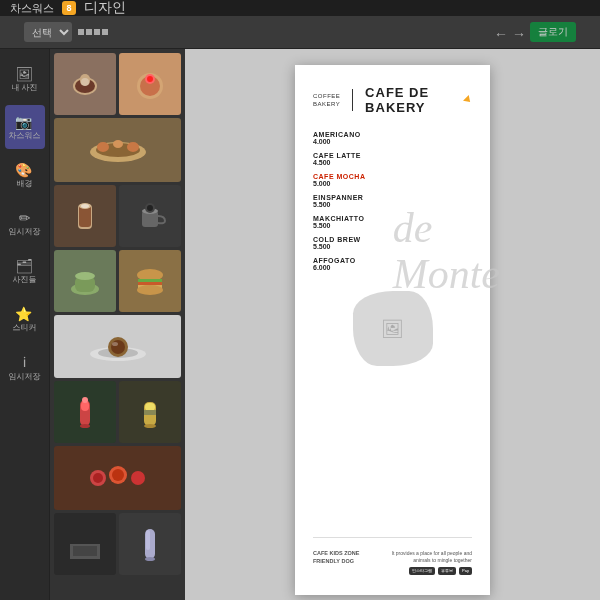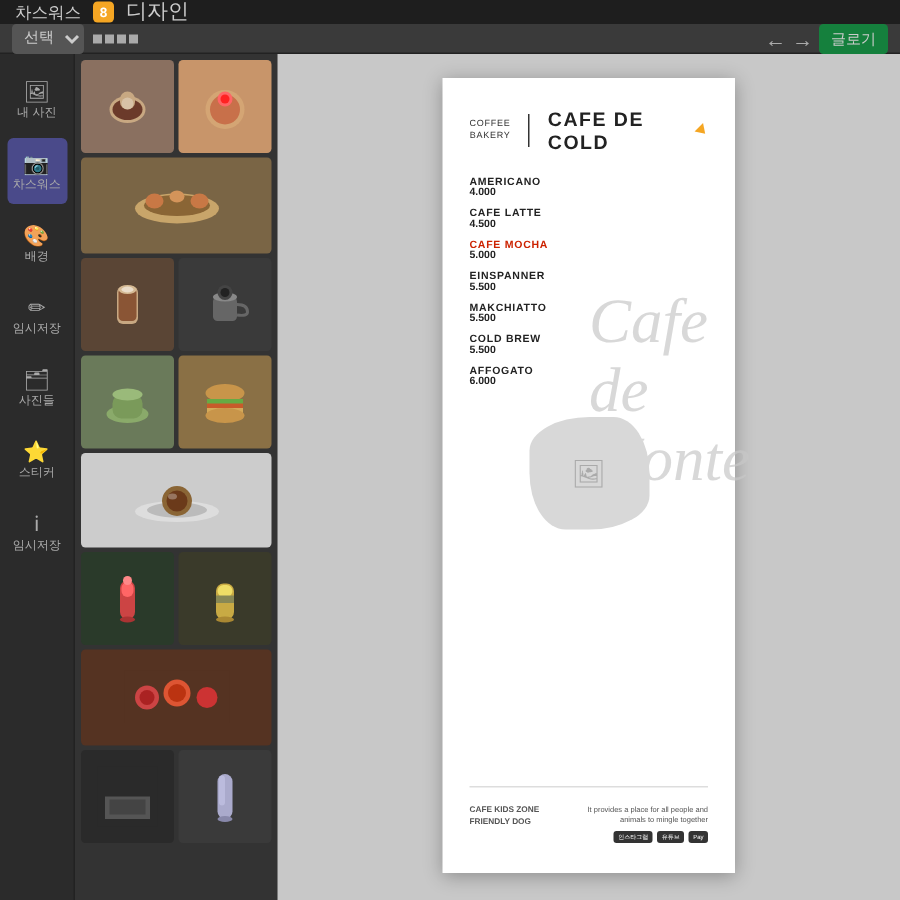--- a/index.html
+++ b/index.html
@@ -31,25 +31,25 @@
       display: flex;
       align-items: center;
       justify-content: center;
       font-size: 9px;
       color: white;
       font-weight: bold;
     }
 
     
     .toolbar {
-      height: 20px;
+      height: 33px;
       background: #3a3a3a;
       display: flex;
       align-items: center;
-      padding: 0 8px;
+      padding: 0 24px;
       gap: 6px;
       flex-shrink: 0;
       border-bottom: 1px solid #222;
     }
     .toolbar-select {
       background: #555;
       border: none;
       color: #ccc;
       font-size: 10px;
       padding: 2px 4px;
@@ -498,21 +498,21 @@
   <div class="canvas-area">
     <div class="design-card">
 
       <div class="card-header">
         <div class="cafe-label-group">
           <span>COFFEE</span>
           <span>BAKERY</span>
         </div>
         <div class="header-divider"></div>
         <div style="display:flex;align-items:center;">
-          <span class="cafe-name">CAFE DE COLD</span>
+          <span class="cafe-name">CAFE DE BAKERY</span>
           <span style="display:inline-block;width:0;height:0;border-left:4px solid transparent;border-right:4px solid transparent;border-top:6px solid #f5a623;margin-left:3px;transform:rotate(-45deg);"></span>
         </div>
       </div>
 
       <div class="menu-section">
         <div class="menu-item">
           <span class="menu-name">AMERICANO</span>
           <span class="menu-price">4.000</span>
         </div>
         <div class="menu-item">
@@ -535,21 +535,20 @@
           <span class="menu-name">COLD BREW</span>
           <span class="menu-price">5.500</span>
         </div>
         <div class="menu-item">
           <span class="menu-name">AFFOGATO</span>
           <span class="menu-price">6.000</span>
         </div>
       </div>
 
       <div class="script-overlay">
-        <div>Cafe</div>
         <div>de</div>
         <div>Monte</div>
       </div>
 
       <div class="blob-shape">
         <span class="blob-icon">🖼</span>
       </div>
 
       <div class="card-footer">
         <div class="footer-left">

